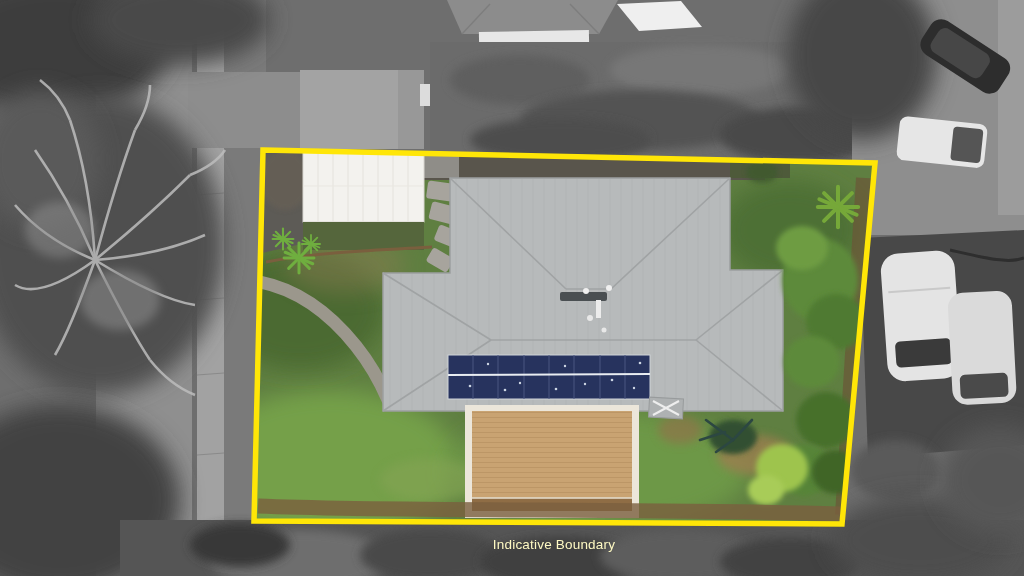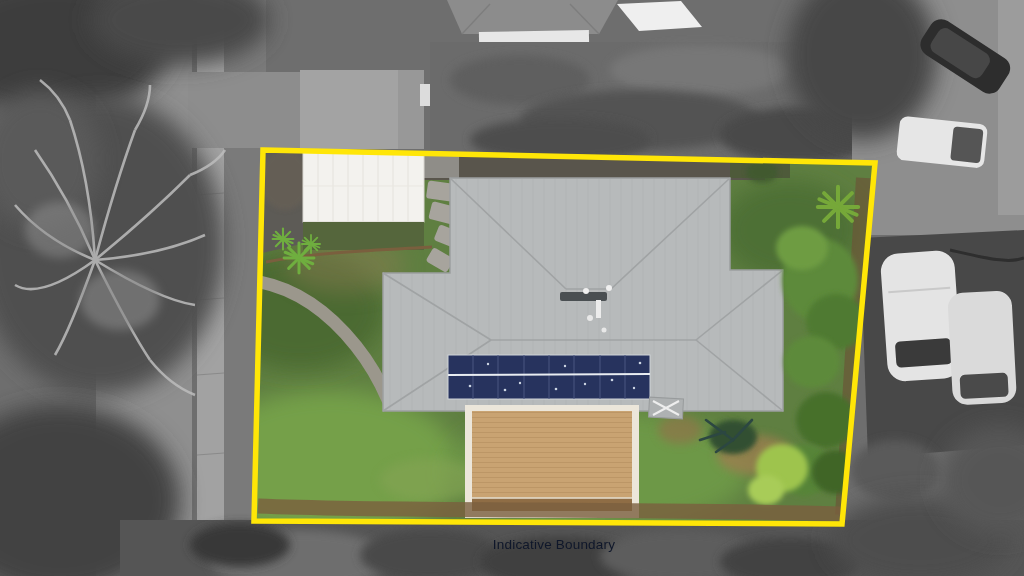--- a/index.html
+++ b/index.html
@@ -1,21 +1,21 @@
 <!DOCTYPE html>
 <html><head>
 <meta charset="utf-8">
 <style>
   html,body{margin:0;padding:0;background:#222;}
   .stage{position:relative;width:1024px;height:576px;overflow:hidden;background:#6f6f6f;
          font-family:"Liberation Sans",sans-serif;}
   .stage svg{position:absolute;left:0;top:0;display:block;}
   .boundary-label{position:absolute;left:0;top:537px;width:1024px;text-align:center;
     padding-left:84px;box-sizing:border-box;
-    color:#0f172a;font-size:13.5px;letter-spacing:.2px;font-family:"Liberation Sans",sans-serif;}
+    color:#fef9c3;font-size:13.5px;letter-spacing:.2px;font-family:"Liberation Sans",sans-serif;}
 </style>
 </head>
 <body>
 
 <div class="stage">
 <svg width="1024" height="576" viewBox="0 0 1024 576">
   <defs>
     <filter id="f1" x="-40%" y="-40%" width="180%" height="180%">
           <feGaussianBlur stdDeviation="5"></feGaussianBlur>
         </filter>

